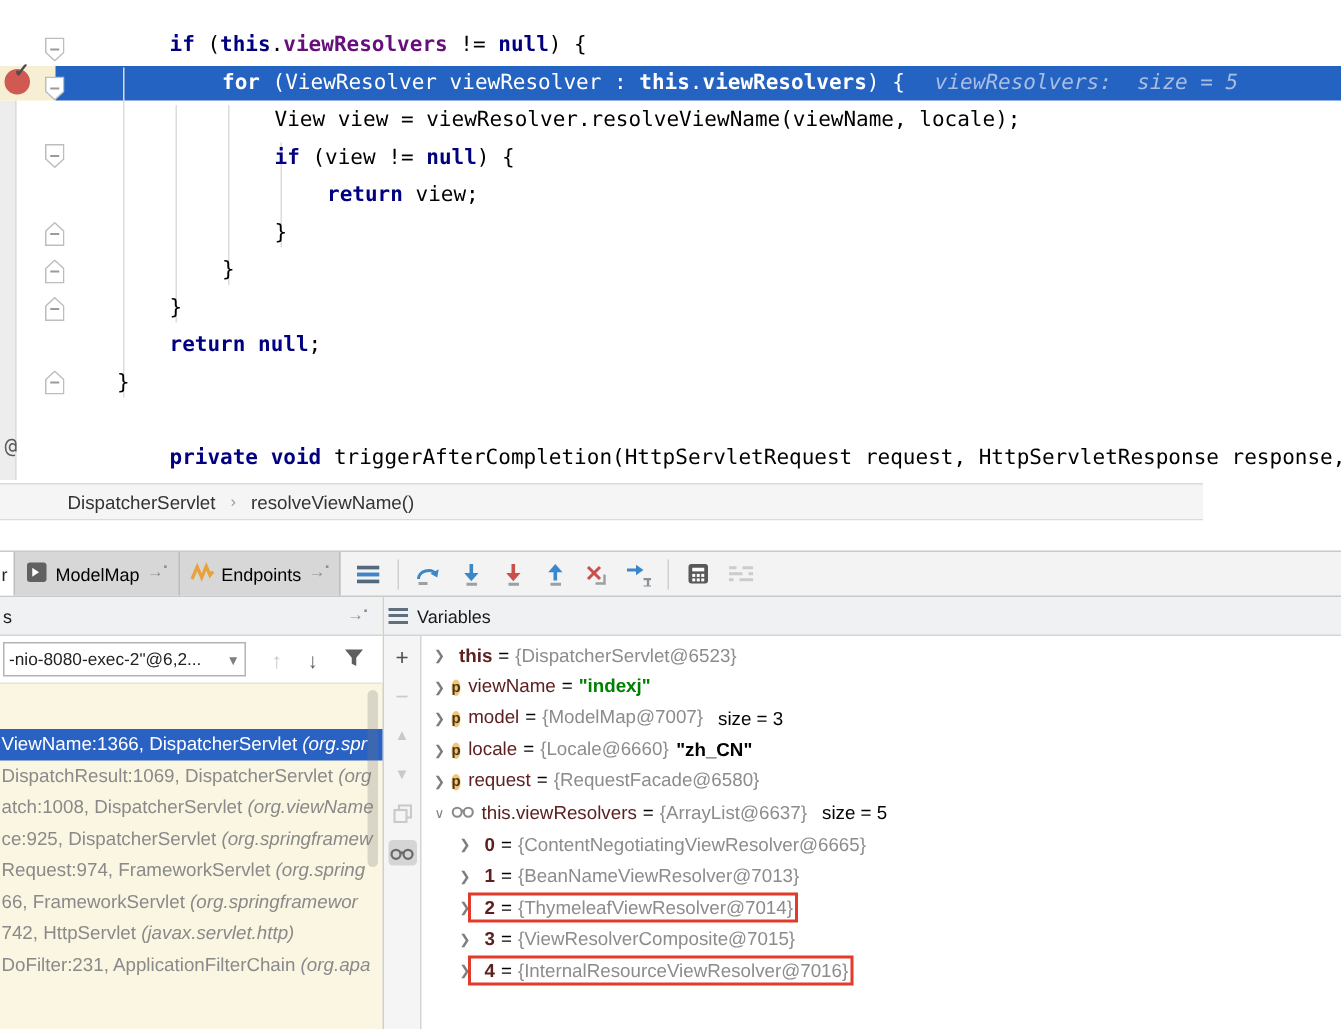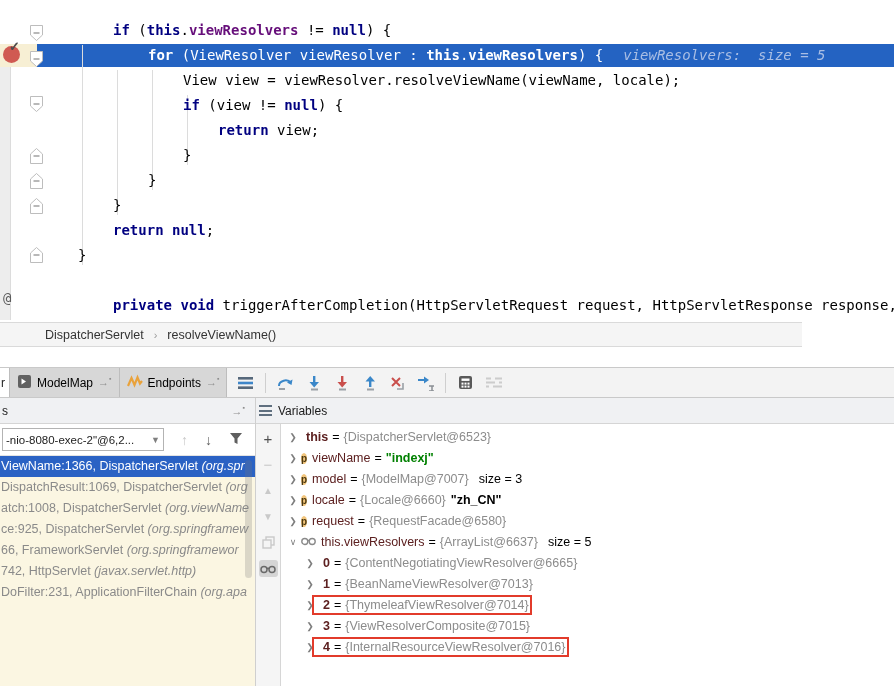--- a/index.html
+++ b/index.html
@@ -55,21 +55,21 @@
   .frames-toolbar{height:32px;background:#fff;display:flex;align-items:center;border-bottom:1px solid #e3e3e3;box-sizing:border-box;}
   .thread-combo{margin-left:2px;width:162px;height:23px;border:1px solid #b3b3b3;background:#fff;box-sizing:border-box;
                 display:flex;align-items:center;font-size:11.5px;color:#222;padding:0 3px;white-space:nowrap;overflow:hidden;}
   .thread-combo .chev{margin-left:auto;color:#7f7f7f;font-size:9px;}
   .ft-ic{margin-left:17px;font-size:14px;line-height:1;}
   .ft-up{color:#c8c8c8;}
   .ft-down{color:#5f5f5f;}
   #frame-rows{position:relative;}
   .frame-row{height:21px;line-height:21px;font-size:12.5px;color:#8a8a8a;white-space:nowrap;overflow:hidden;padding-left:1px;}
   .frame-row .pkg{font-style:italic;}
-  .frame-row.selected{background:#2a62c4;color:#fff;}
+  .frame-row.selected{background:#2a62c4;color:#fff;margin-top:30px;}
   .frames-scrollthumb{position:absolute;right:3px;top:62px;width:7px;height:118px;background:rgba(120,120,120,0.25);border-radius:4px;}
 
   .vars-panel{position:relative;flex:1;height:288px;background:#fff;display:flex;flex-direction:column;}
   .vars-body{display:flex;flex:1;}
   .watch-toolbar{width:25px;background:#f5f5f5;border-right:1px solid #d6d6d6;box-sizing:border-box;
                  display:flex;flex-direction:column;align-items:center;padding-top:6px;gap:9px;}
   .wt-ic{width:19px;height:17px;display:flex;align-items:center;justify-content:center;font-size:15px;border-radius:3px;}
   .wt-plus{color:#4f4f4f;}
   .wt-minus{color:#c9c9c9;}
   .wt-tri{font-size:10px;color:#c9c9c9;}
@@ -277,20 +277,21 @@
           <svg width="14" height="13">
               <path d="M1 1 H13 L8.5 6.5 V12 L5.5 10.5 V6.5 Z" fill="#5f5f5f"></path>
             </svg>
         </span>
       </div>
       <div id="frame-rows">
           <div class="frame-row selected"><span>ViewName:1366, DispatcherServlet </span><span class="pkg">(org.spr</span></div>
           <div class="frame-row"><span>DispatchResult:1069, DispatcherServlet </span><span class="pkg">(org</span></div>
           <div class="frame-row"><span>atch:1008, DispatcherServlet </span><span class="pkg">(org.viewName</span></div>
           <div class="frame-row"><span>ce:925, DispatcherServlet </span><span class="pkg">(org.springframew</span></div>
+          <div class="frame-row"><span>Request:974, FrameworkServlet </span><span class="pkg">(org.spring</span></div>
           <div class="frame-row"><span>66, FrameworkServlet </span><span class="pkg">(org.springframewor</span></div>
           <div class="frame-row"><span>742, HttpServlet </span><span class="pkg">(javax.servlet.http)</span></div>
           <div class="frame-row"><span>DoFilter:231, ApplicationFilterChain </span><span class="pkg">(org.apa</span></div>
         </div>
       <div class="frames-scrollthumb"></div>
     </div>
 
     <div class="vars-panel">
       <div class="panel-header">
         <span class="hdr-bars"></span>

